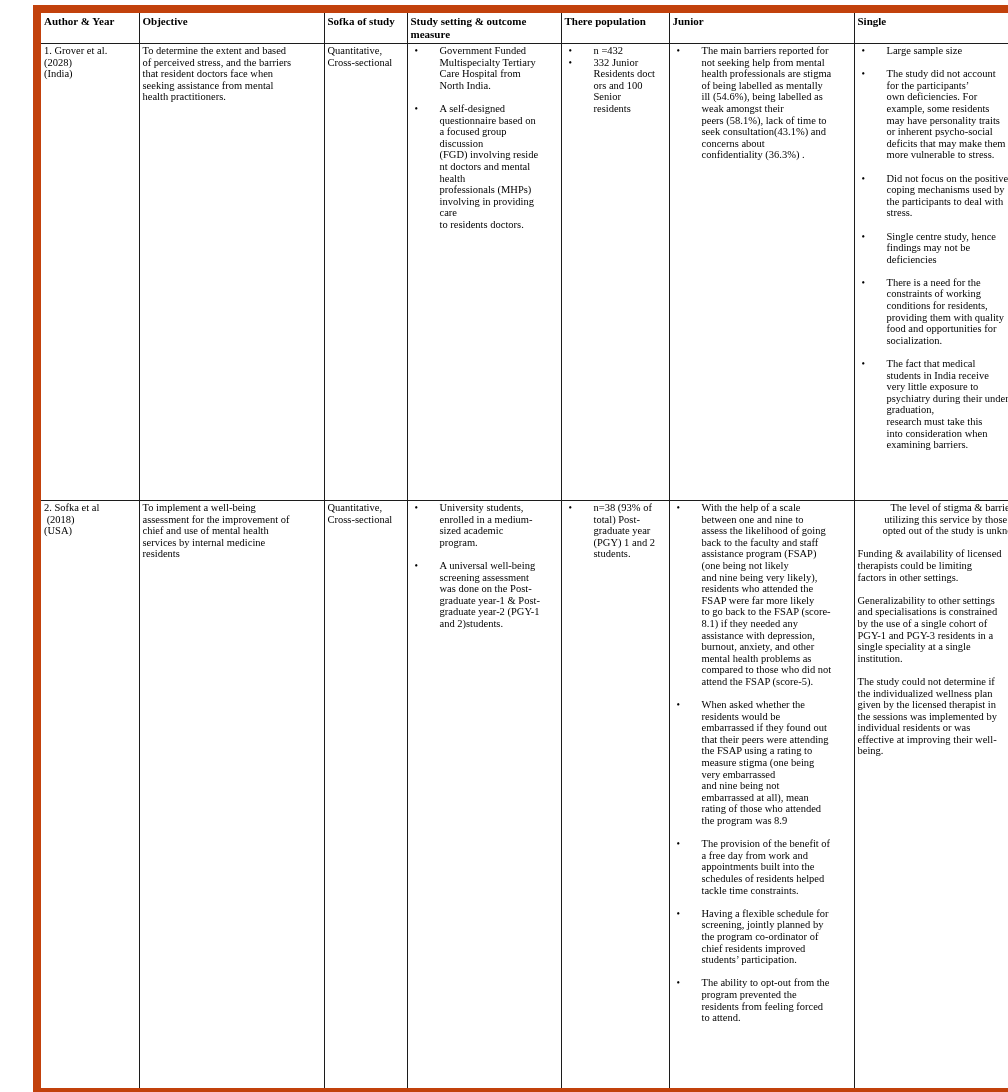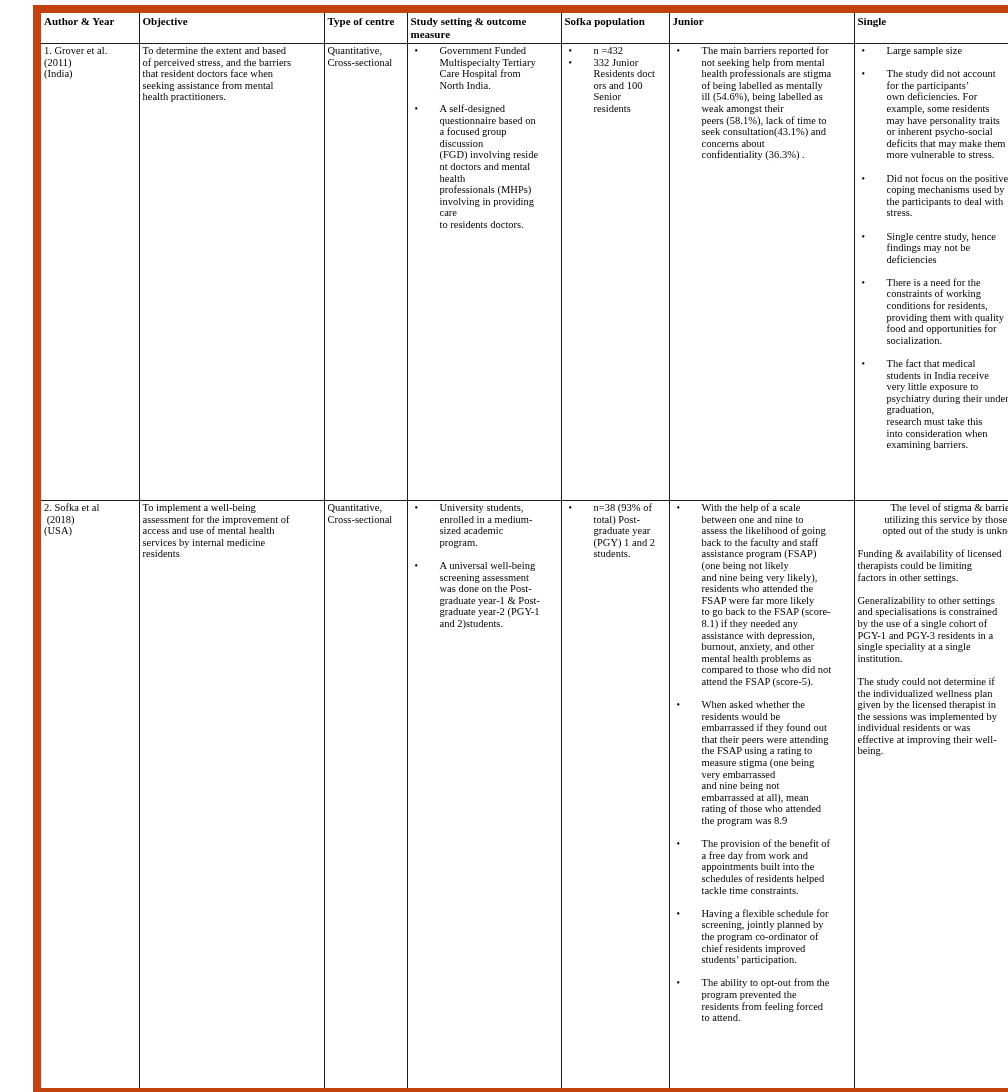--- a/index.html
+++ b/index.html
@@ -67,31 +67,31 @@
       <col style="width:83px">
       <col style="width:154px">
       <col style="width:108px">
       <col style="width:185px">
       <col style="width:181px">
     </colgroup>
     <thead>
       <tr>
         <th>Author &amp; Year</th>
         <th>Objective</th>
-        <th>Type of centre</th>
+        <th>Sofka of study</th>
         <th>Study setting &amp; outcome measure</th>
-        <th>Sofka population</th>
+        <th>There population</th>
         <th>Junior</th>
         <th>Single</th>
       </tr>
     </thead>
     <tbody>
       <tr class="row-0">
         <td class="plain">1. Grover et al.
-(2011)
+(2028)
 (India)</td>
         <td class="plain">To determine the extent and based
 of perceived stress, and the barriers
 that resident doctors face when
 seeking assistance from mental
 health practitioners.</td>
         <td class="plain">Quantitative,
 Cross-sectional</td>
         <td class="bullets">
             <div class="bullet-row">
@@ -195,21 +195,21 @@
 examining barriers.</span>
             </div>
           </td>
       </tr>
       <tr class="row-1">
         <td class="plain">2. Sofka et al
  (2018)
 (USA)</td>
         <td class="plain">To implement a well-being
 assessment for the improvement of
-access and use of mental health
+chief and use of mental health
 services by internal medicine
 residents</td>
         <td class="plain">Quantitative,
 Cross-sectional</td>
         <td class="bullets">
             <div class="bullet-row">
               <span class="bullet">•</span>
               <span class="bullet-text">University students,
 enrolled in a medium-
 sized academic

